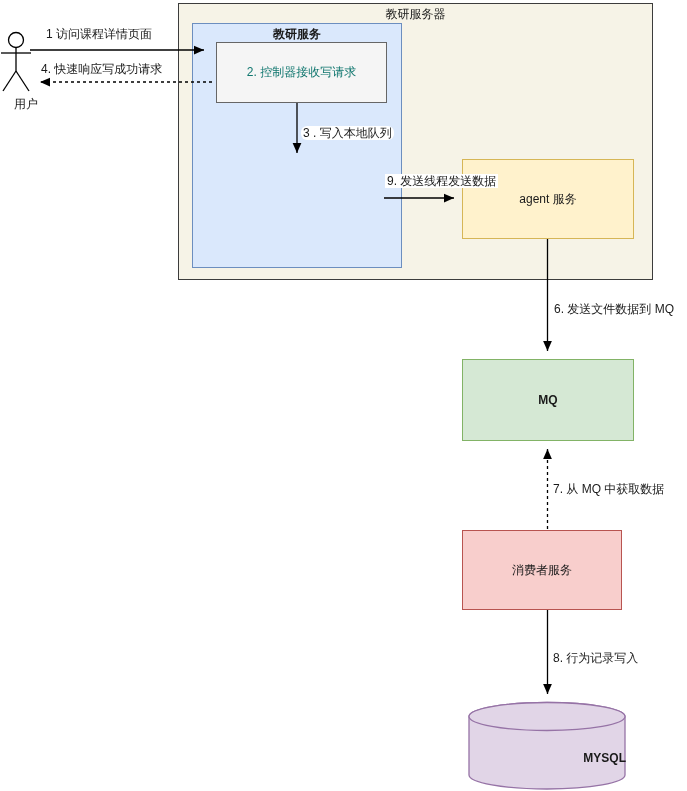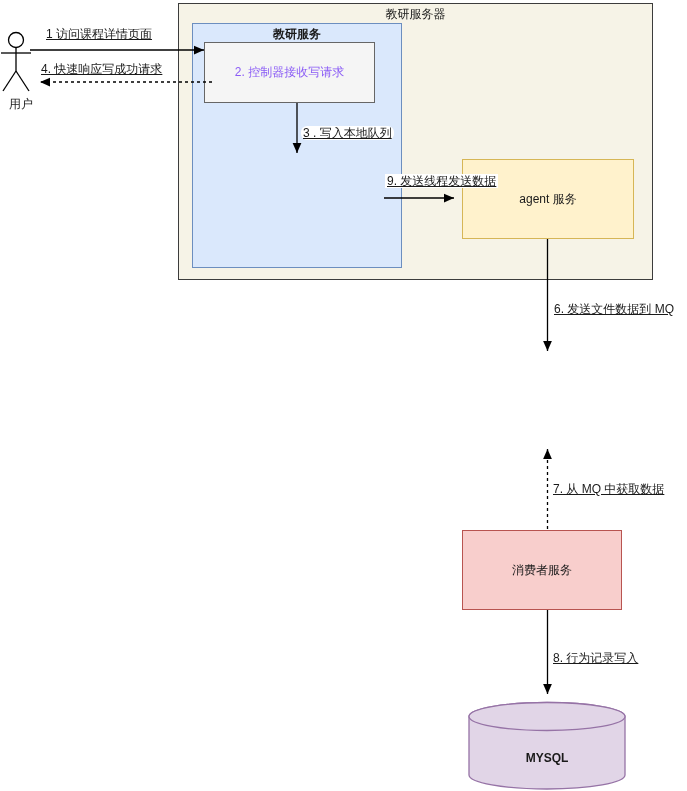--- a/index.html
+++ b/index.html
@@ -11,29 +11,29 @@
   .box{position:absolute;box-sizing:border-box;border:1px solid #000;}
   .grouptitle{
     position:absolute;left:0;right:0;top:3px;text-align:center;
     font-size:12px;line-height:14px;
   }
   .bold{font-weight:bold;}
   .center{display:flex;align-items:center;justify-content:center;
     font-size:12px;text-align:center;line-height:15px;}
   .edge-label{
     position:absolute;font-size:12px;line-height:14px;white-space:nowrap;
-    background:#ffffff;padding:0 2px;z-index:5;text-decoration:underline;
+    background:#ffffff;padding:0 2px;z-index:5;
   }
   .node-label{
     position:absolute;font-size:12px;line-height:14px;white-space:nowrap;
-    text-align:center;z-index:4;
+    text-align:right;z-index:4;
   }
   #outer-box{left:178px;top:3px;width:475px;height:277px;background:#f6f3e7;border-color:#3c3c3c;z-index:1;}
   #service-box{left:192px;top:23px;width:210px;height:245px;background:#dae8fc;border-color:#6c8ebf;z-index:2;}
-  #controller-box{left:204px;top:42px;width:171px;height:61px;background:#f5f5f5;border-color:#666666;color:#8b5cf6;z-index:3;}
+  #controller-box{left:216px;top:42px;width:171px;height:61px;background:#f5f5f5;border-color:#666666;color:#0f766e;z-index:3;}
   #disruptor-box{left:211px;top:161px;width:172px;height:78px;
     background:linear-gradient(#d5e8d4,#97d077);border-color:#82b366;z-index:3;}
   #agent-box{left:462px;top:159px;width:172px;height:80px;background:#fff2cc;border-color:#d6b656;z-index:3;text-align:right;}
   #mq-box{left:462px;top:359px;width:172px;height:82px;background:#d5e8d4;border-color:#82b366;z-index:3;}
   #consumer-box{left:462px;top:530px;width:160px;height:80px;background:#f8cecc;border-color:#b85450;z-index:3;}
   #mysql-shape{position:absolute;left:468px;top:701px;width:158px;height:90px;z-index:3;}
   #mysql-label{left:468px;top:751px;width:158px;}
   #actor-shape{position:absolute;left:0px;top:31px;width:33px;height:62px;z-index:3;}
   #actor-label{left:4px;top:97px;width:34px;}
   #edges{position:absolute;left:0;top:0;z-index:4;pointer-events:none;}
@@ -62,20 +62,23 @@
 
   <div class="box center" id="controller-box">
     <span>2. 控制器接收写请求</span>
   </div>
 
 
   <div class="box center" id="agent-box">
     <span>agent 服务</span>
   </div>
 
+  <div class="box center bold" id="mq-box">
+    <span>MQ</span>
+  </div>
 
   <div class="box center" id="consumer-box">
     <span>消费者服务</span>
   </div>
 
   <svg id="mysql-shape" viewBox="0 0 158 90">
     <path d="M 1 15.5 L 1 74 A 78 14 0 0 0 157 74 L 157 15.5 A 78 14 0 0 0 1 15.5 Z" fill="#e1d5e7" stroke="#9673a6" stroke-width="1.3"></path>
     <ellipse cx="79" cy="15.5" rx="78" ry="14" fill="#e1d5e7" stroke="#9673a6" stroke-width="1.3"></ellipse>
   </svg>
   <div class="node-label bold" id="mysql-label">MYSQL</div>

